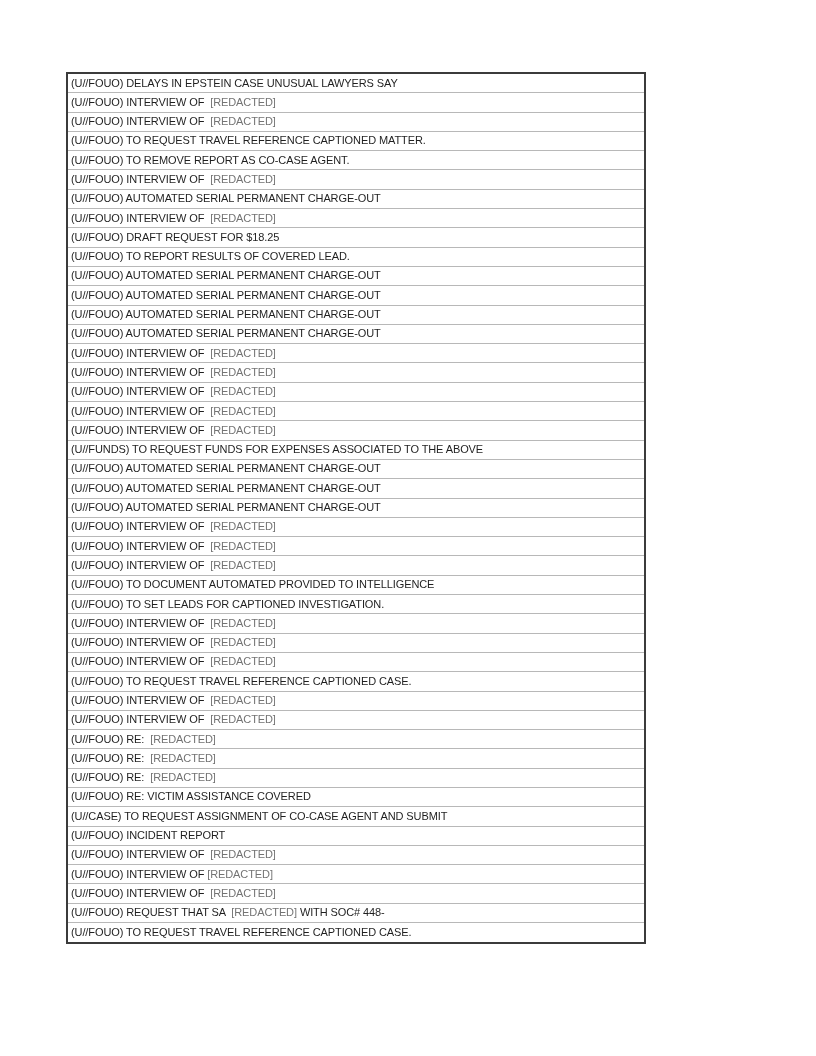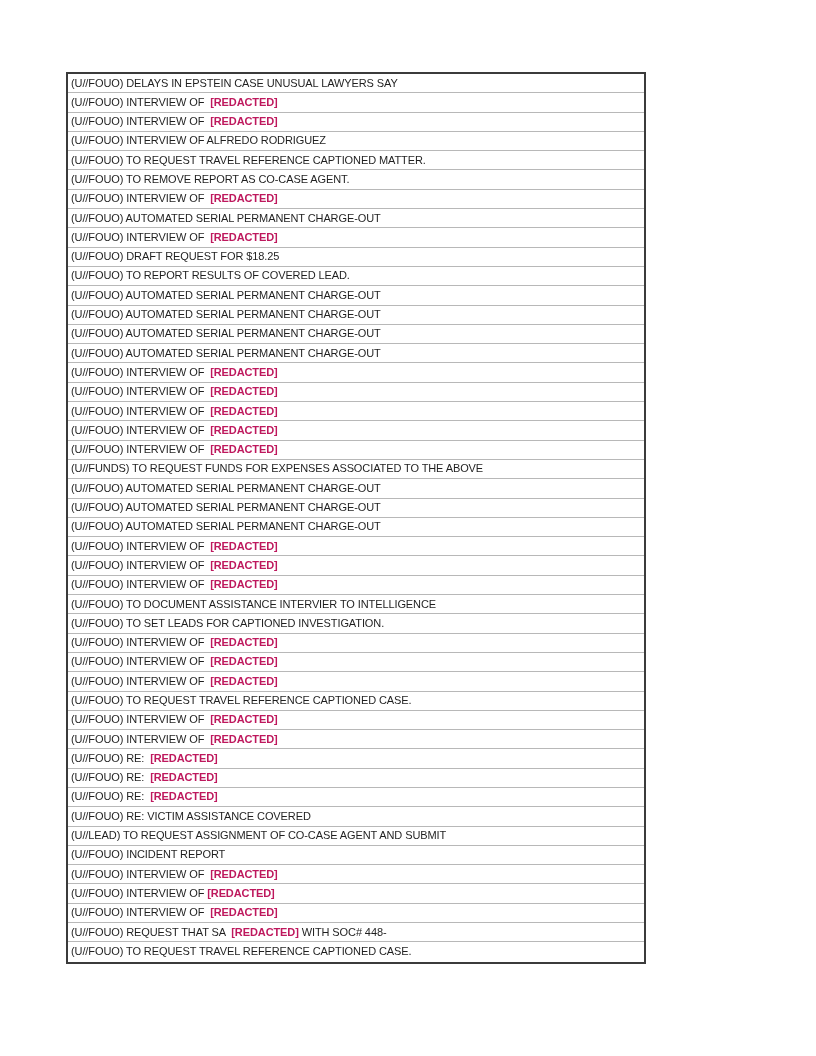--- a/index.html
+++ b/index.html
@@ -31,42 +31,39 @@
   .row:last-child { border-bottom: none; }
   .row-text {
     display: inline-block;
     padding-left: 3px;
     font-size: 11px;
     line-height: 19.3px;
     color: #1f1f1f;
     white-space: pre;
     letter-spacing: -0.1px;
   }
-  .row-text .bold { font-weight: 700; color: #be185d; }
+  .row-text .bold { font-weight: 400; color: #737373; }
 </style>
 </head>
 <body>
 
 <div class="page">
   <div class="doc-table" id="doc-table">
   <div class="row">
     <span class="row-text"><span>(U//FOUO) DELAYS IN EPSTEIN CASE UNUSUAL LAWYERS SAY</span></span>
   </div>
 
   <div class="row">
     <span class="row-text"><span>(U//FOUO) INTERVIEW OF  </span><span class="bold">[REDACTED]</span></span>
   </div>
 
   <div class="row">
     <span class="row-text"><span>(U//FOUO) INTERVIEW OF  </span><span class="bold">[REDACTED]</span></span>
   </div>
 
-  <div class="row">
-    <span class="row-text"><span>(U//FOUO) INTERVIEW OF ALFREDO RODRIGUEZ</span></span>
-  </div>
 
   <div class="row">
     <span class="row-text"><span>(U//FOUO) TO REQUEST TRAVEL REFERENCE CAPTIONED MATTER.</span></span>
   </div>
 
   <div class="row">
     <span class="row-text"><span>(U//FOUO) TO REMOVE REPORT AS CO-CASE AGENT.</span></span>
   </div>
 
   <div class="row">
@@ -148,21 +145,21 @@
 
   <div class="row">
     <span class="row-text"><span>(U//FOUO) INTERVIEW OF  </span><span class="bold">[REDACTED]</span></span>
   </div>
 
   <div class="row">
     <span class="row-text"><span>(U//FOUO) INTERVIEW OF  </span><span class="bold">[REDACTED]</span></span>
   </div>
 
   <div class="row">
-    <span class="row-text"><span>(U//FOUO) TO DOCUMENT ASSISTANCE INTERVIER TO INTELLIGENCE</span></span>
+    <span class="row-text"><span>(U//FOUO) TO DOCUMENT AUTOMATED PROVIDED TO INTELLIGENCE</span></span>
   </div>
 
   <div class="row">
     <span class="row-text"><span>(U//FOUO) TO SET LEADS FOR CAPTIONED INVESTIGATION.</span></span>
   </div>
 
   <div class="row">
     <span class="row-text"><span>(U//FOUO) INTERVIEW OF  </span><span class="bold">[REDACTED]</span></span>
   </div>
 
@@ -196,21 +193,21 @@
 
   <div class="row">
     <span class="row-text"><span>(U//FOUO) RE:  </span><span class="bold">[REDACTED]</span></span>
   </div>
 
   <div class="row">
     <span class="row-text"><span>(U//FOUO) RE: VICTIM ASSISTANCE COVERED</span></span>
   </div>
 
   <div class="row">
-    <span class="row-text"><span>(U//LEAD) TO REQUEST ASSIGNMENT OF CO-CASE AGENT AND SUBMIT</span></span>
+    <span class="row-text"><span>(U//CASE) TO REQUEST ASSIGNMENT OF CO-CASE AGENT AND SUBMIT</span></span>
   </div>
 
   <div class="row">
     <span class="row-text"><span>(U//FOUO) INCIDENT REPORT</span></span>
   </div>
 
   <div class="row">
     <span class="row-text"><span>(U//FOUO) INTERVIEW OF  </span><span class="bold">[REDACTED]</span></span>
   </div>
 

